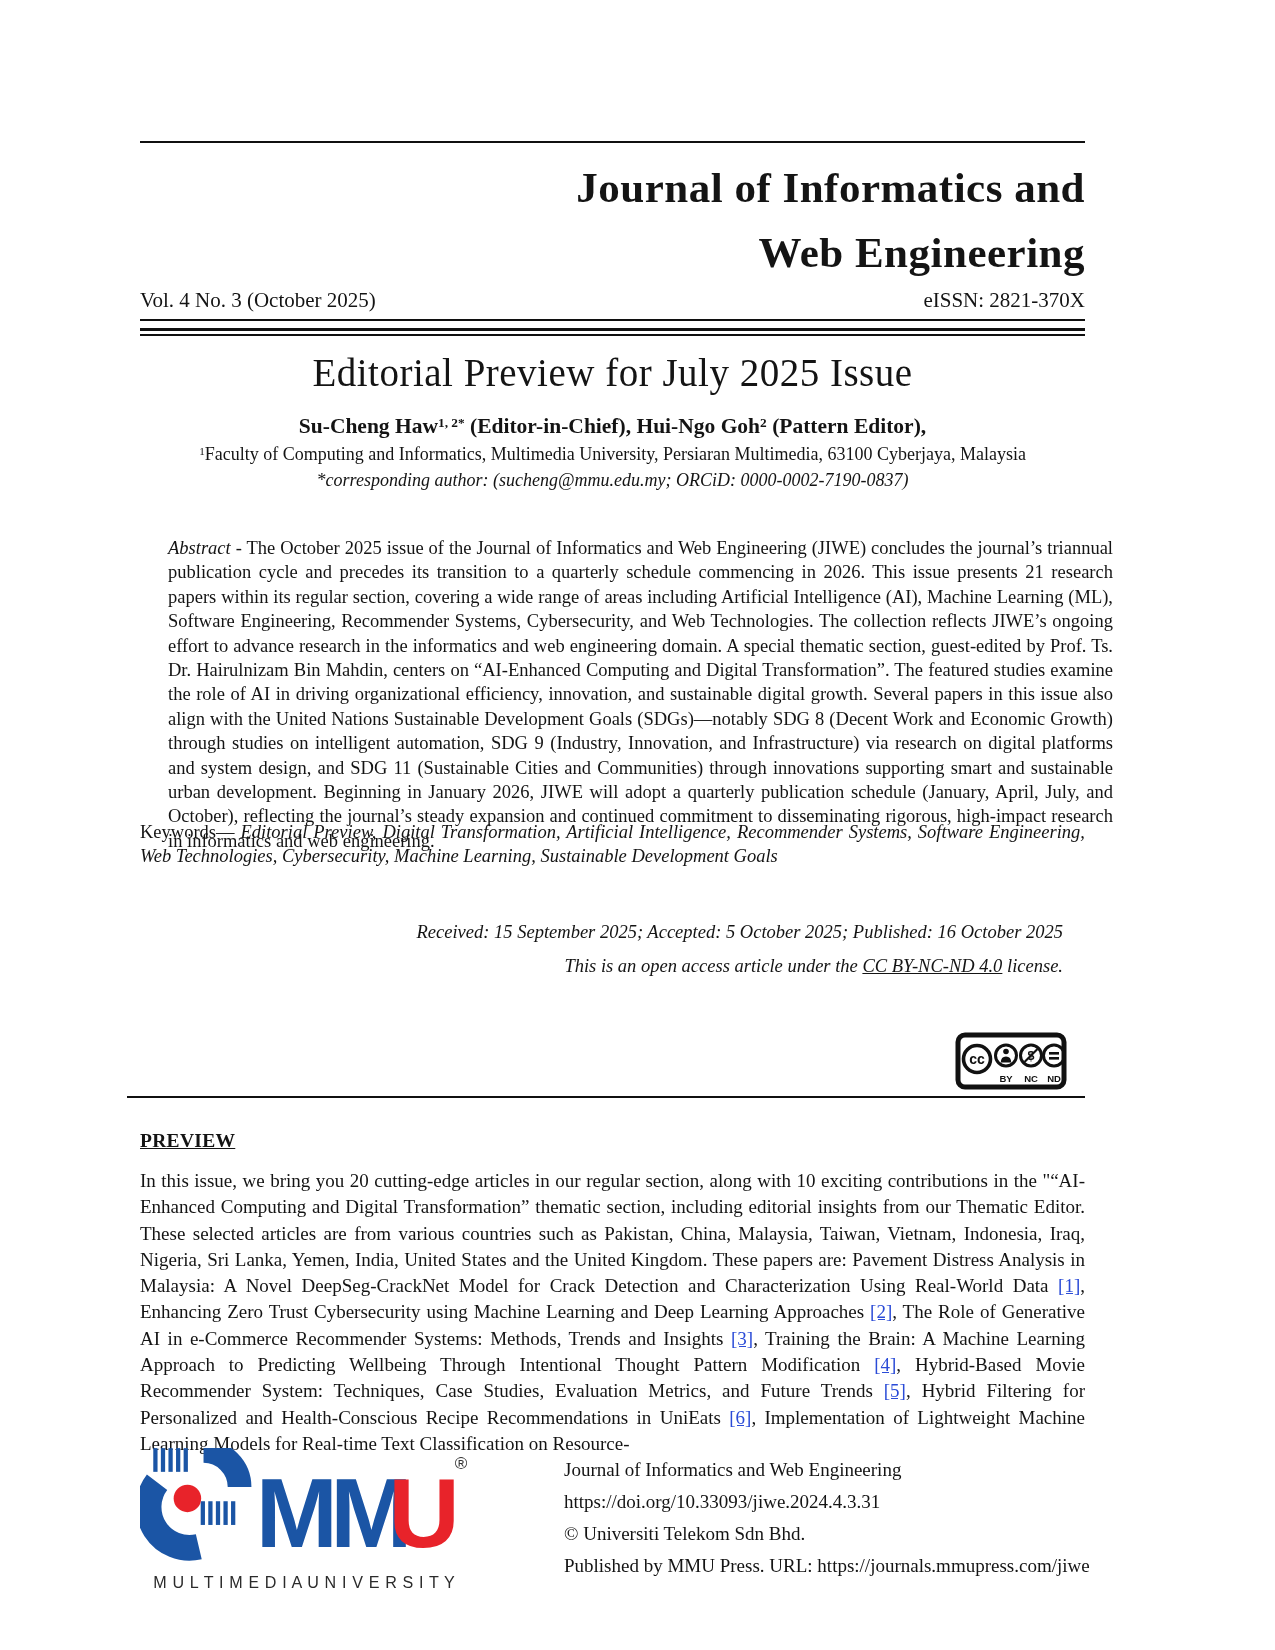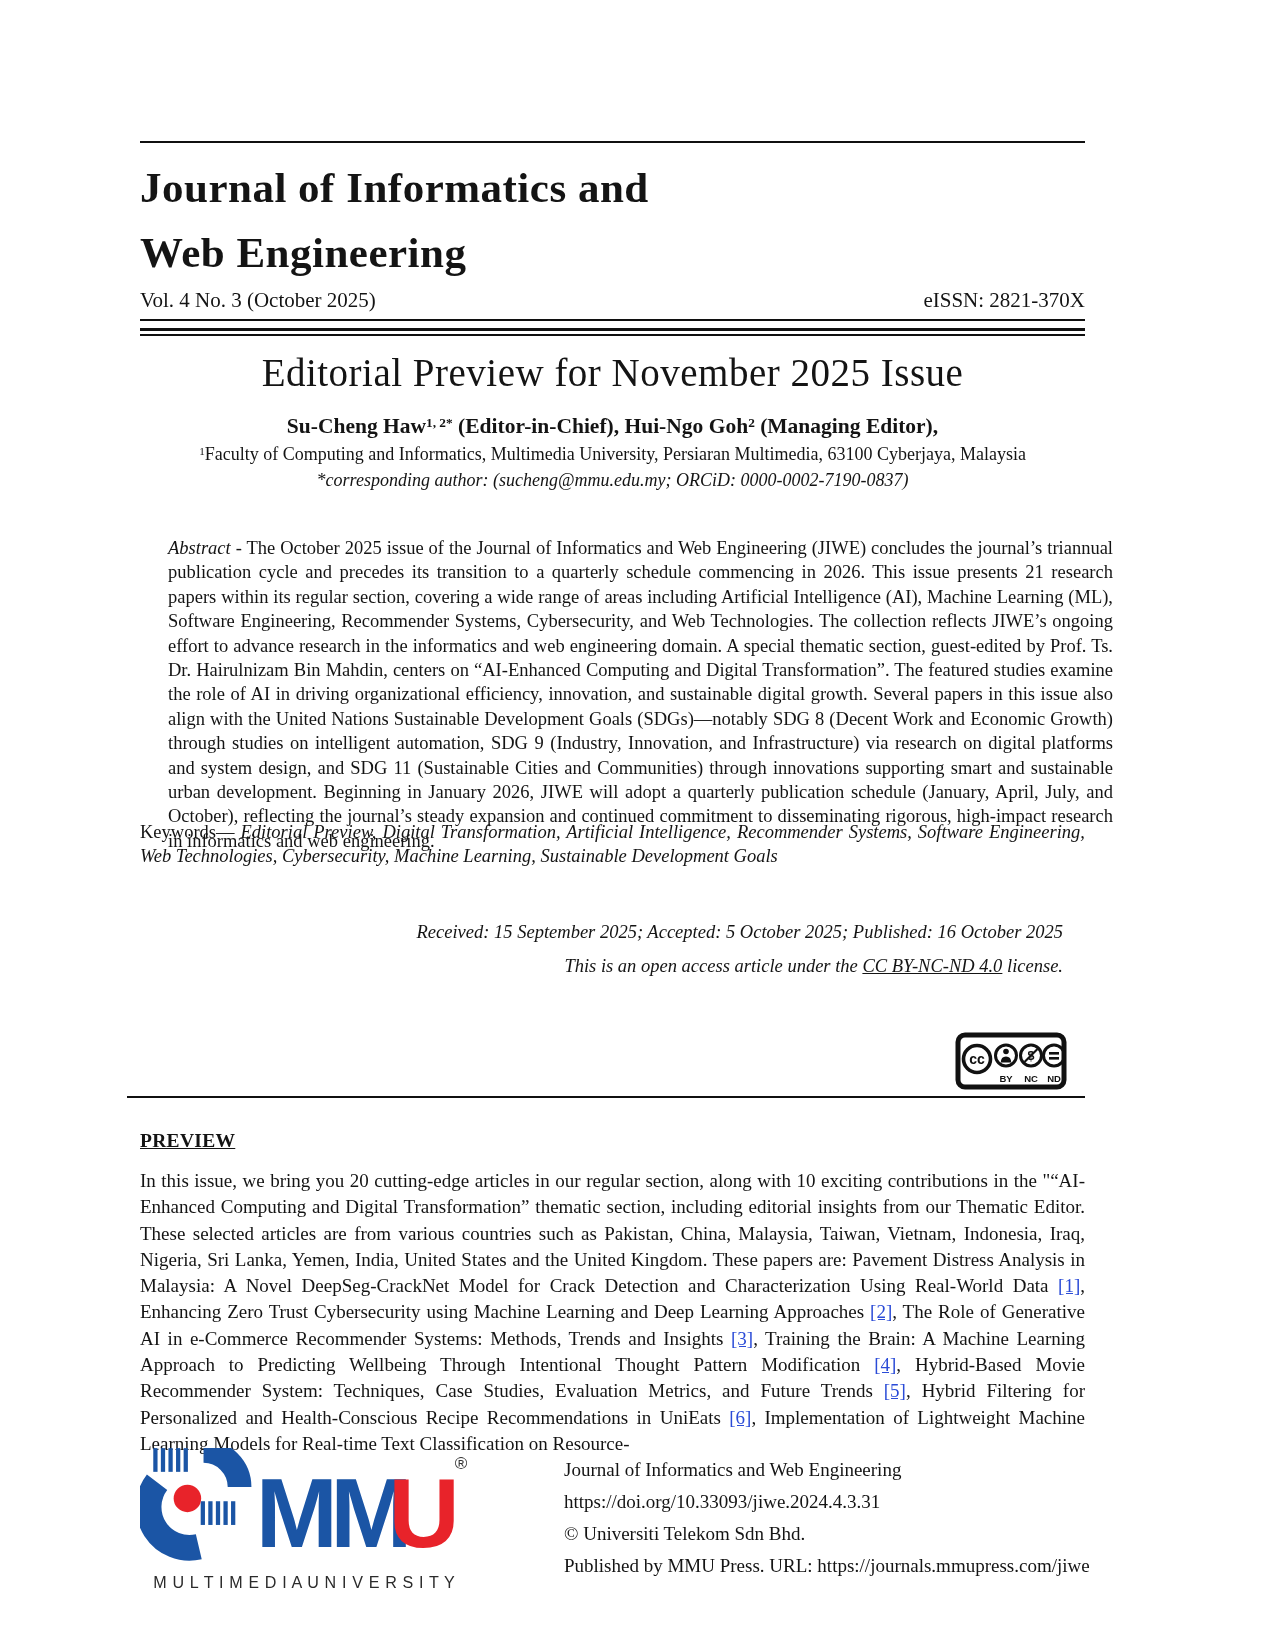--- a/index.html
+++ b/index.html
@@ -11,21 +11,21 @@
     color:#141414;
     overflow:hidden;
     margin:0 auto;
   }
   .abs{position:absolute;}
   .content{left:140px;width:945px;}
   .rule{background:#101010;}
   
   .top-rule{top:141px;height:2px;}
   .journal-title{
-    top:156px;text-align:left;
+    top:156px;text-align:right;
     font-size:43px;font-weight:bold;line-height:1.5;
     letter-spacing:0.5px;
   }
   .vol-row{top:288px;font-size:21px;display:flex;justify-content:space-between;}
   .under-rule{top:319px;height:1.5px;}
   .double-rule-a{top:328px;height:3px;}
   .double-rule-b{top:334px;height:1.5px;}
   
   .article-title{top:350px;text-align:center;font-size:39px;font-weight:normal;letter-spacing:0.5px;}
   .authors{top:414px;text-align:center;font-size:21.5px;font-weight:bold;}
@@ -66,22 +66,22 @@
   </div>
 
   <div class="abs content vol-row">
     <span>Vol. 4 No. 3 (October 2025)</span>
     <span>eISSN: 2821-370X</span>
   </div>
   <div class="abs content rule under-rule"></div>
   <div class="abs content rule double-rule-a"></div>
   <div class="abs content rule double-rule-b"></div>
 
-  <h1 class="abs content article-title" style="margin:0;">Editorial Preview for November 2025 Issue</h1>
-  <div class="abs content authors"><span>Su-Cheng Haw</span><span class="sup">1, 2*</span><span> (Editor-in-Chief), Hui-Ngo Goh</span><span class="sup">2</span><span> (Managing Editor),</span></div>
+  <h1 class="abs content article-title" style="margin:0;">Editorial Preview for July 2025 Issue</h1>
+  <div class="abs content authors"><span>Su-Cheng Haw</span><span class="sup">1, 2*</span><span> (Editor-in-Chief), Hui-Ngo Goh</span><span class="sup">2</span><span> (Pattern Editor),</span></div>
   <div class="abs content affiliation"><span class="sup">1</span><span>Faculty of Computing and Informatics, Multimedia University, Persiaran Multimedia, 63100 Cyberjaya, Malaysia</span></div>
   <div class="abs content corresponding">*corresponding author: (sucheng@mmu.edu.my; ORCiD: 0000-0002-7190-0837)</div>
 
   <div class="abs content abstract"><span class="i">Abstract</span><span> - The October 2025 issue of the Journal of Informatics and Web Engineering (JIWE) concludes the journal’s triannual publication cycle and precedes its transition to a quarterly schedule commencing in 2026. This issue presents 21 research papers within its regular section, covering a wide range of areas including Artificial Intelligence (AI), Machine Learning (ML), Software Engineering, Recommender Systems, Cybersecurity, and Web Technologies. The collection reflects JIWE’s ongoing effort to advance research in the informatics and web engineering domain. A special thematic section, guest-edited by Prof. Ts. Dr. Hairulnizam Bin Mahdin, centers on “AI-Enhanced Computing and Digital Transformation”. The featured studies examine the role of AI in driving organizational efficiency, innovation, and sustainable digital growth. Several papers in this issue also align with the United Nations Sustainable Development Goals (SDGs)—notably SDG 8 (Decent Work and Economic Growth) through studies on intelligent automation, SDG 9 (Industry, Innovation, and Infrastructure) via research on digital platforms and system design, and SDG 11 (Sustainable Cities and Communities) through innovations supporting smart and sustainable urban development. Beginning in January 2026, JIWE will adopt a quarterly publication schedule (January, April, July, and October), reflecting the journal’s steady expansion and continued commitment to disseminating rigorous, high-impact research in informatics and web engineering.</span></div>
   <div class="abs content keywords"><span>Keywords— </span><span class="i">Editorial Preview, Digital Transformation, Artificial Intelligence, Recommender Systems, Software Engineering, Web Technologies, Cybersecurity, Machine Learning, Sustainable Development Goals</span></div>
 
   <div class="abs content dates">Received: 15 September 2025; Accepted: 5 October 2025; Published: 16 October 2025</div>
   <div class="abs content license-line"><span>This is an open access article under the </span><a class="link u dark link" href="#">CC BY-NC-ND 4.0</a><span> license.</span></div>
 
   <div class="abs content cc-badge-wrap">

